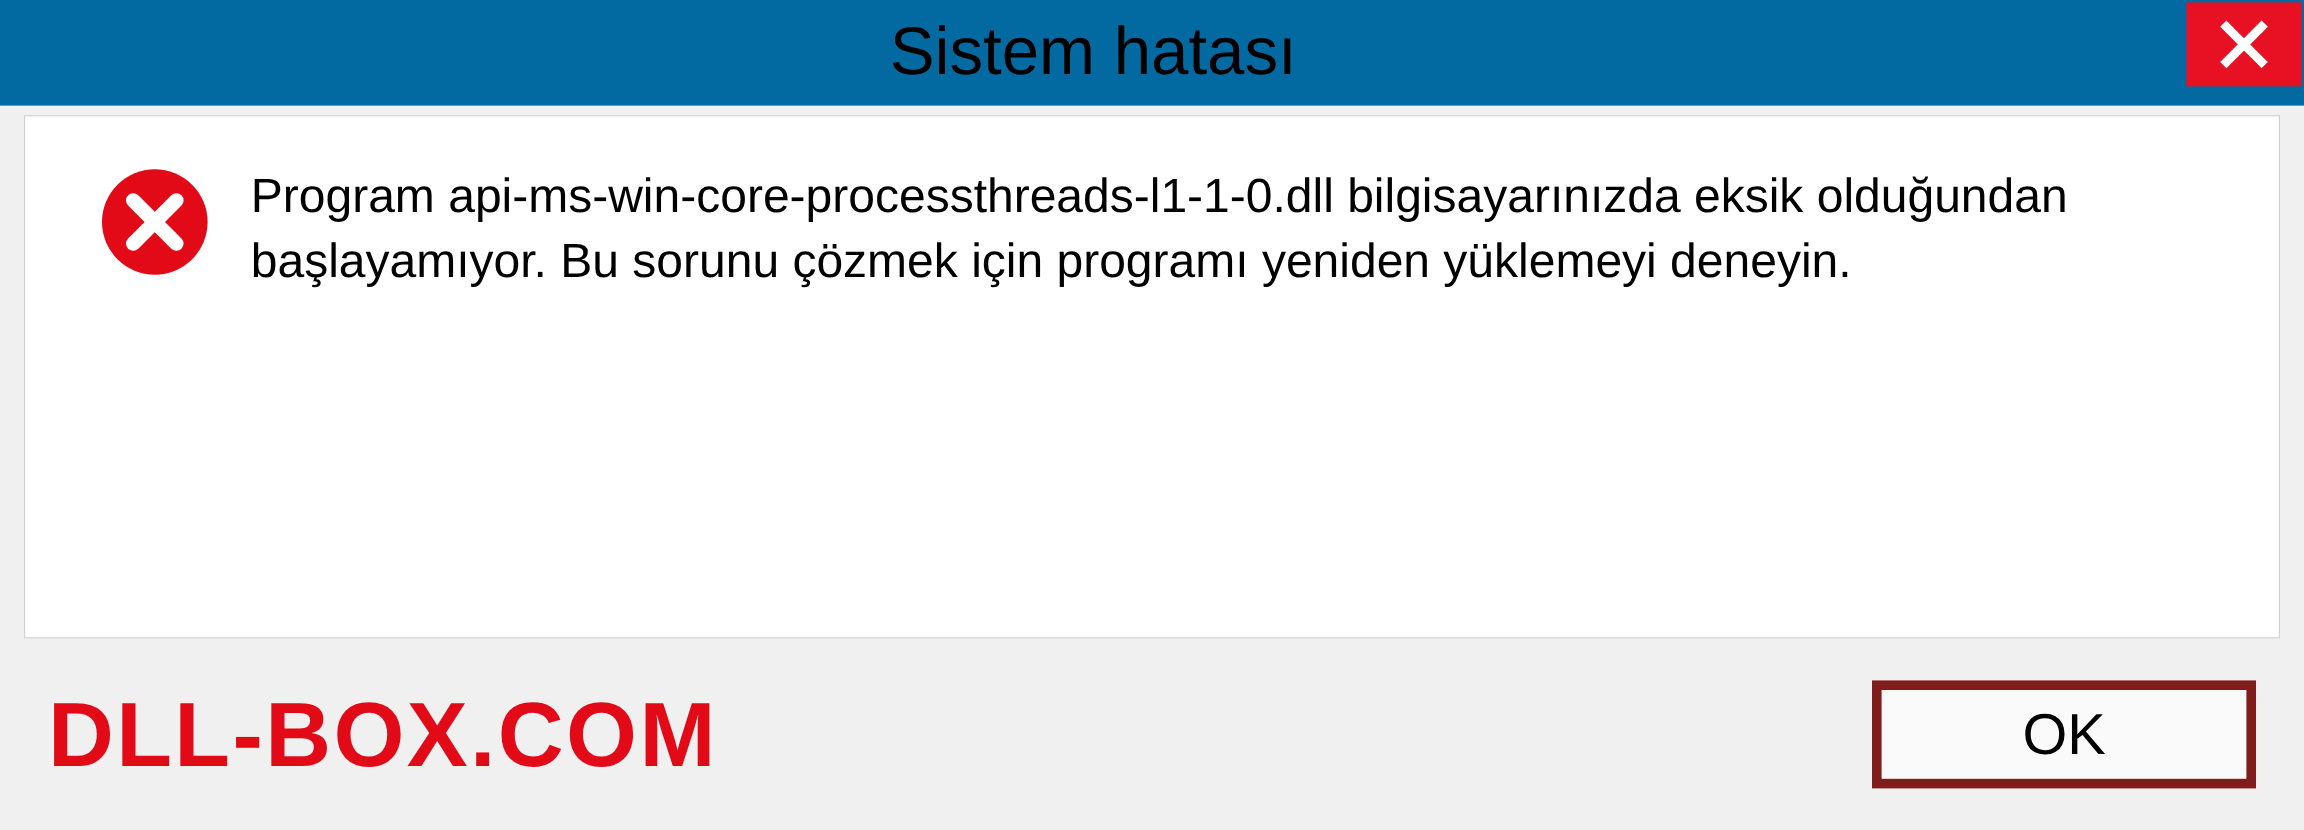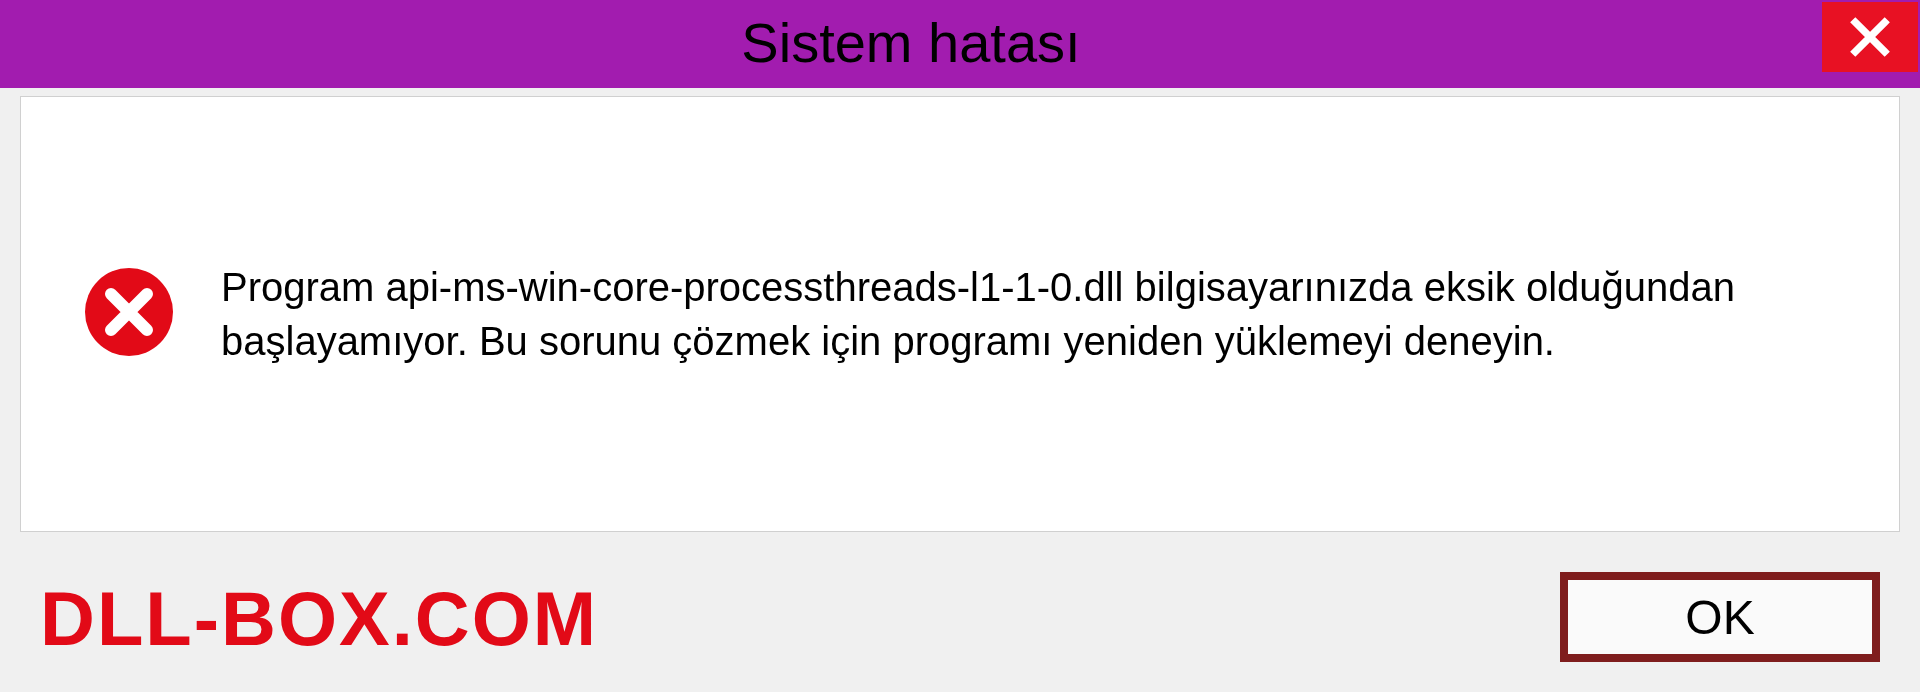--- a/index.html
+++ b/index.html
@@ -14,21 +14,21 @@
       height: 692px;
       display: flex;
       flex-direction: column;
     }
     .titlebar {
       display: flex;
       align-items: flex-start;
       justify-content: space-between;
       padding: 0 0 0 0;
       height: 88px;
-      background: #a21caf;
+      background: #0369a1;
     }
     .titlebar-title {
       flex: 1;
       text-align: center;
       font-size: 56px;
       color: #000;
       padding-top: 10px;
       font-weight: 400;
     }
     .close-button {
@@ -45,40 +45,39 @@
     .close-button svg {
       width: 44px;
       height: 44px;
     }
     .content-area {
       background: #fff;
       margin: 8px 20px 0 20px;
       border: 1px solid #d0d0d0;
       flex: 1;
       display: flex;
-      align-items: center;
       padding: 40px 60px;
-      gap: 44px;
+      gap: 32px;
     }
     .error-icon-wrap {
       flex-shrink: 0;
     }
     .error-icon-wrap svg {
       width: 96px;
       height: 96px;
     }
     .message-text {
       font-size: 40px;
       line-height: 1.35;
       color: #000;
       font-weight: 400;
     }
     .footer {
       display: flex;
-      align-items: flex-end;
+      align-items: center;
       justify-content: space-between;
       padding: 30px 40px 30px 40px;
       height: 160px;
     }
     .brand {
       font-family: Impact, "Arial Black", sans-serif;
       font-size: 76px;
       font-weight: 900;
       color: #e20a17;
       letter-spacing: 2px;

